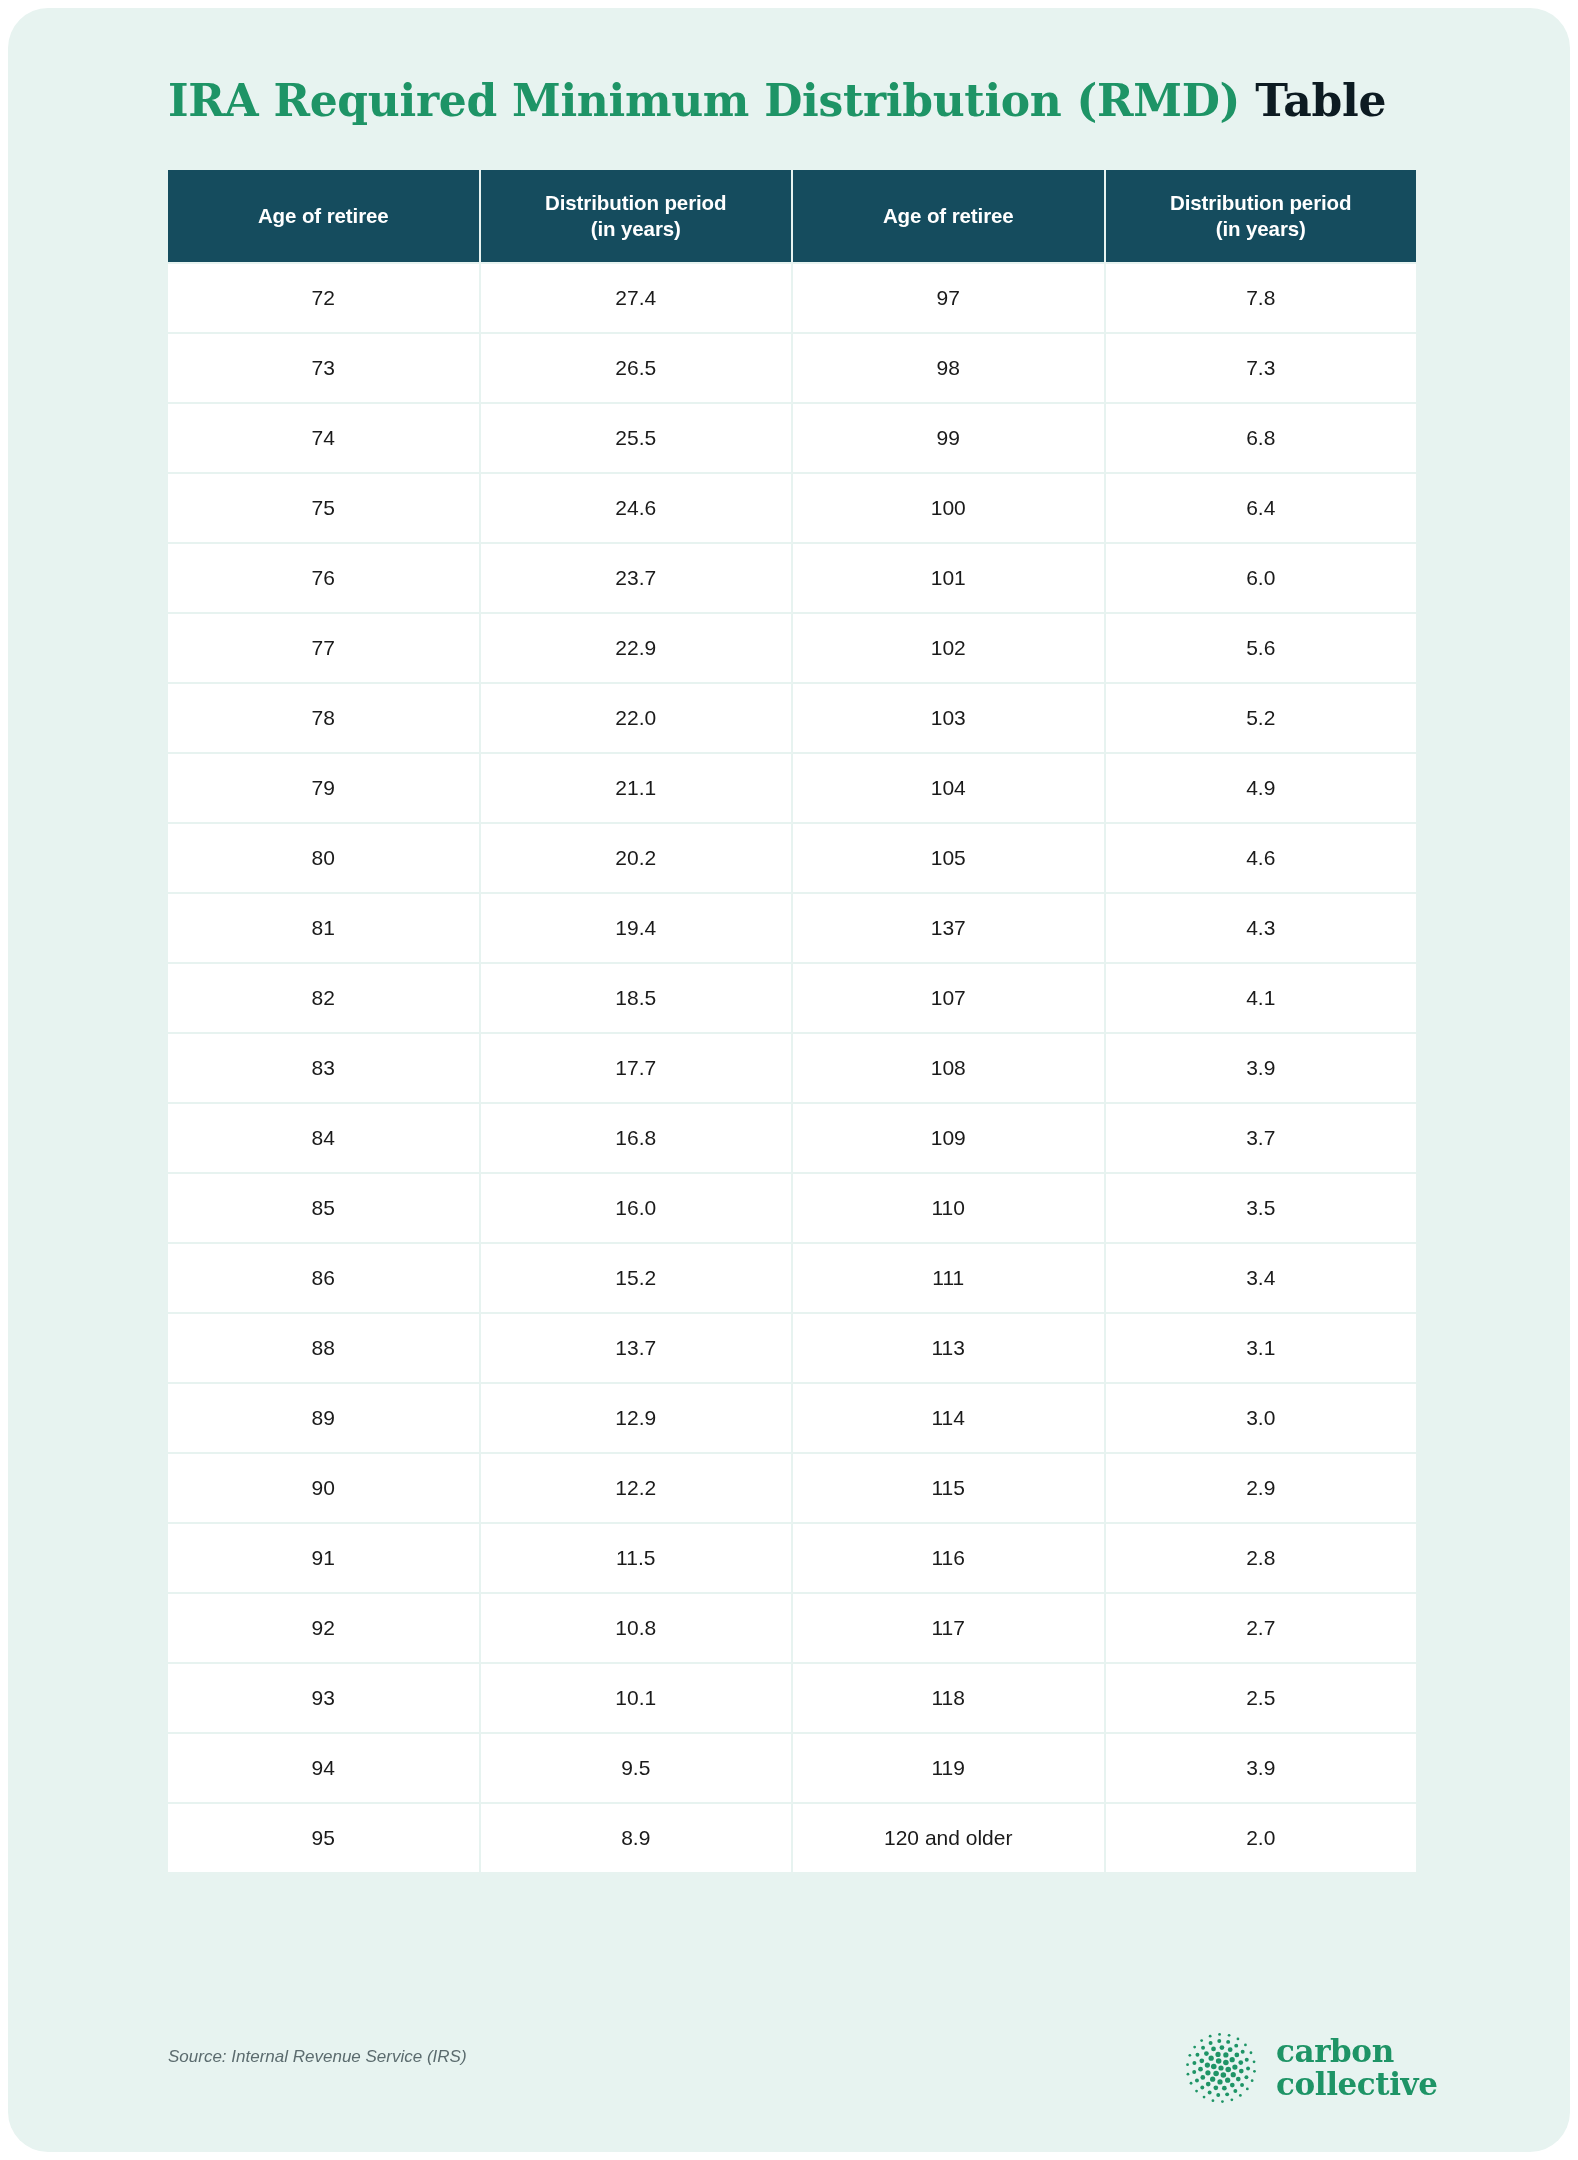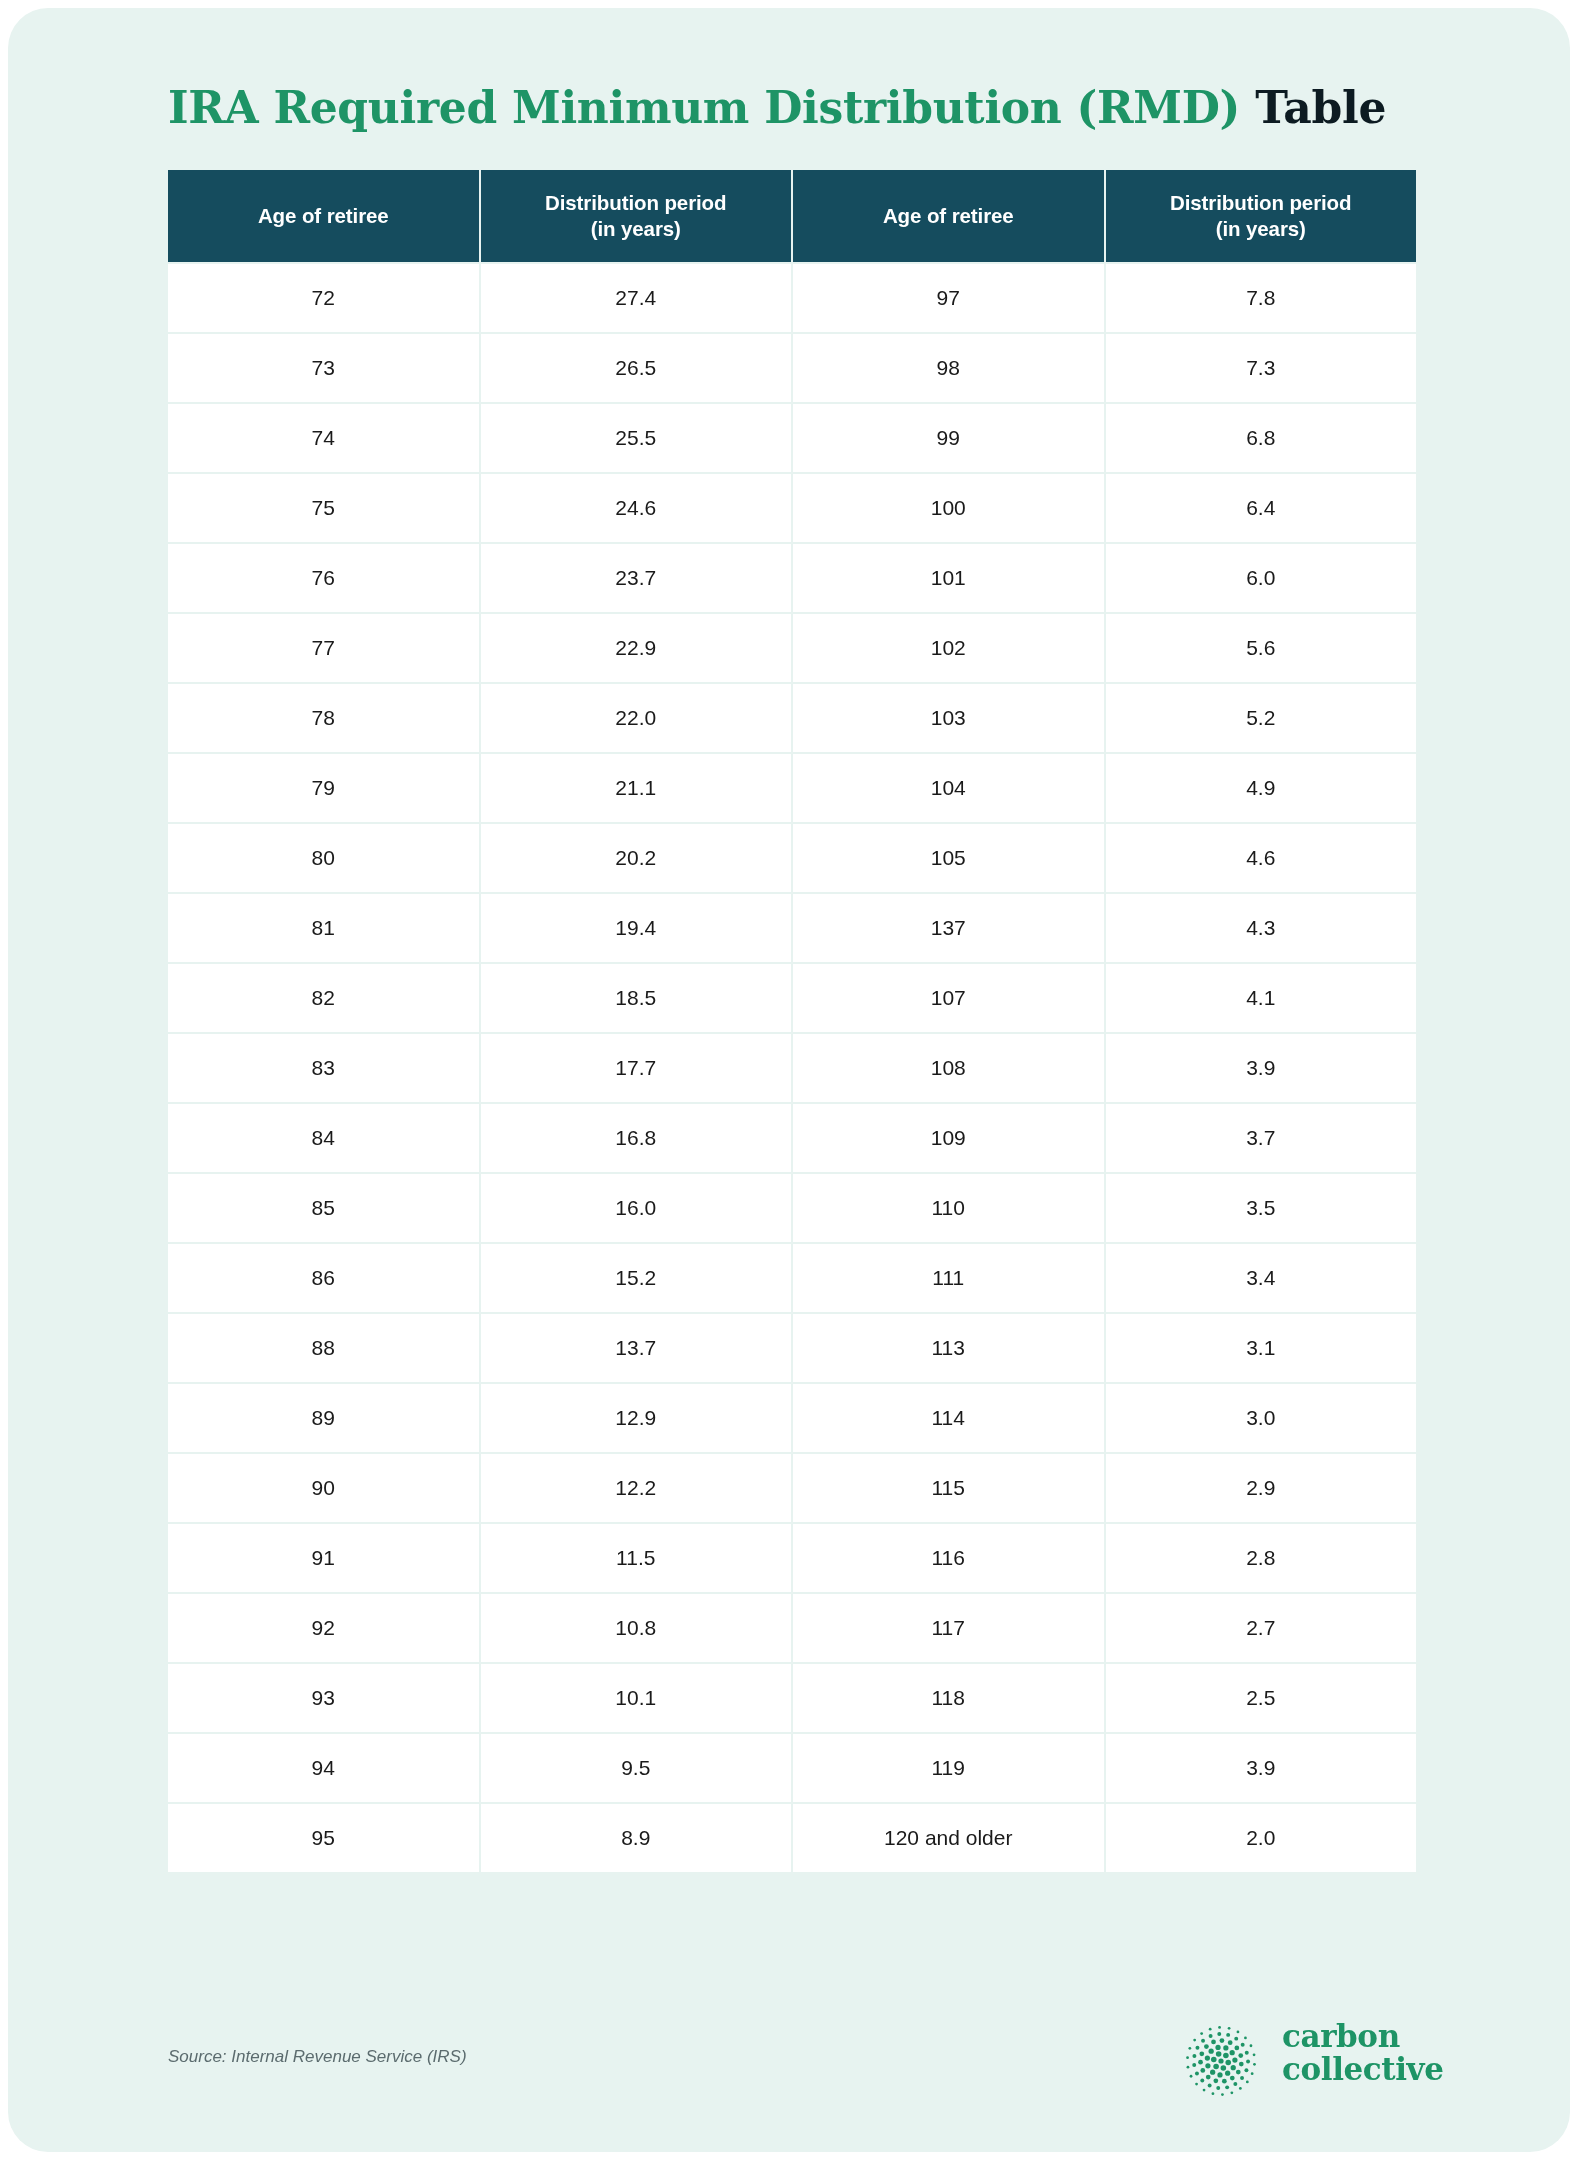--- a/index.html
+++ b/index.html
@@ -18,21 +18,21 @@
     width: 1562px;
     height: 2144px;
     background: #E7F3F0;
     border-radius: 40px;
     overflow: hidden;
   }
 
   .title {
     position: absolute;
     left: 160px;
-    top: 74px;
+    top: 67px;
     font-family: "DejaVu Serif", "Liberation Serif", serif;
     font-weight: bold;
     font-size: 44px;
     letter-spacing: -0.3px;
     white-space: nowrap;
   }
   .title .t-green { color: #1E9466; }
   .title .t-dark  { color: #0D1B22; }
 
   .table-wrap {
@@ -88,21 +88,22 @@
     white-space: nowrap;
   }
 
   .logo {
     position: absolute;
     left: 1172px;
     top: 2012px;
     width: 260px;
     height: 96px;
     display: flex;
-    gap: 20px;
+    align-items: center;
+    gap: 14px;
   }
   .logo-mark { width: 82px; height: 82px; flex: 0 0 82px; }
   .logo-text {
     font-family: "DejaVu Serif", "Liberation Serif", serif;
     font-weight: bold;
     font-size: 31px;
     line-height: 1.06;
     color: #1E9466;
     letter-spacing: -0.4px;
   }

